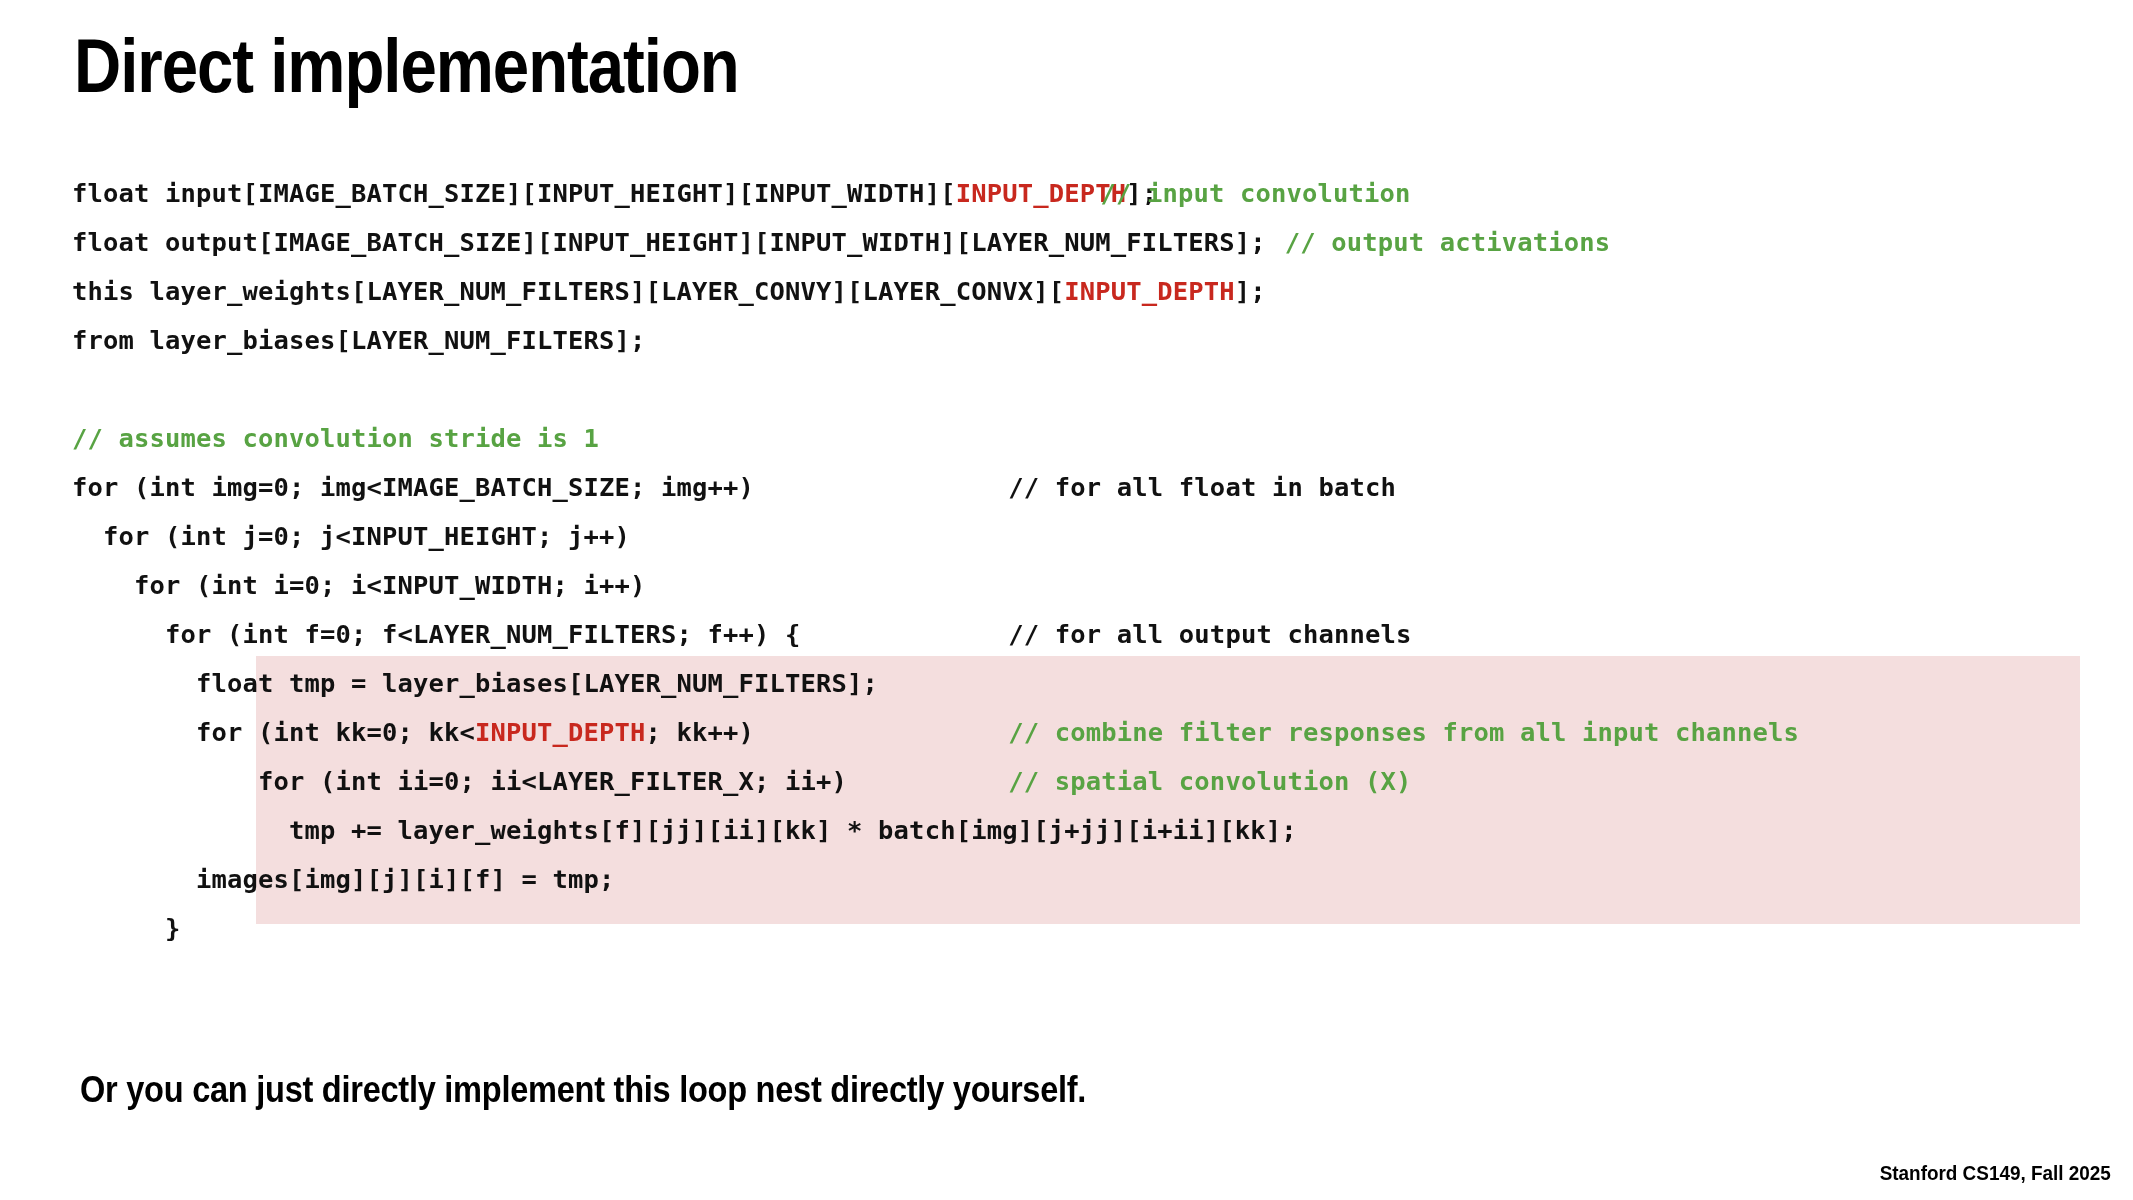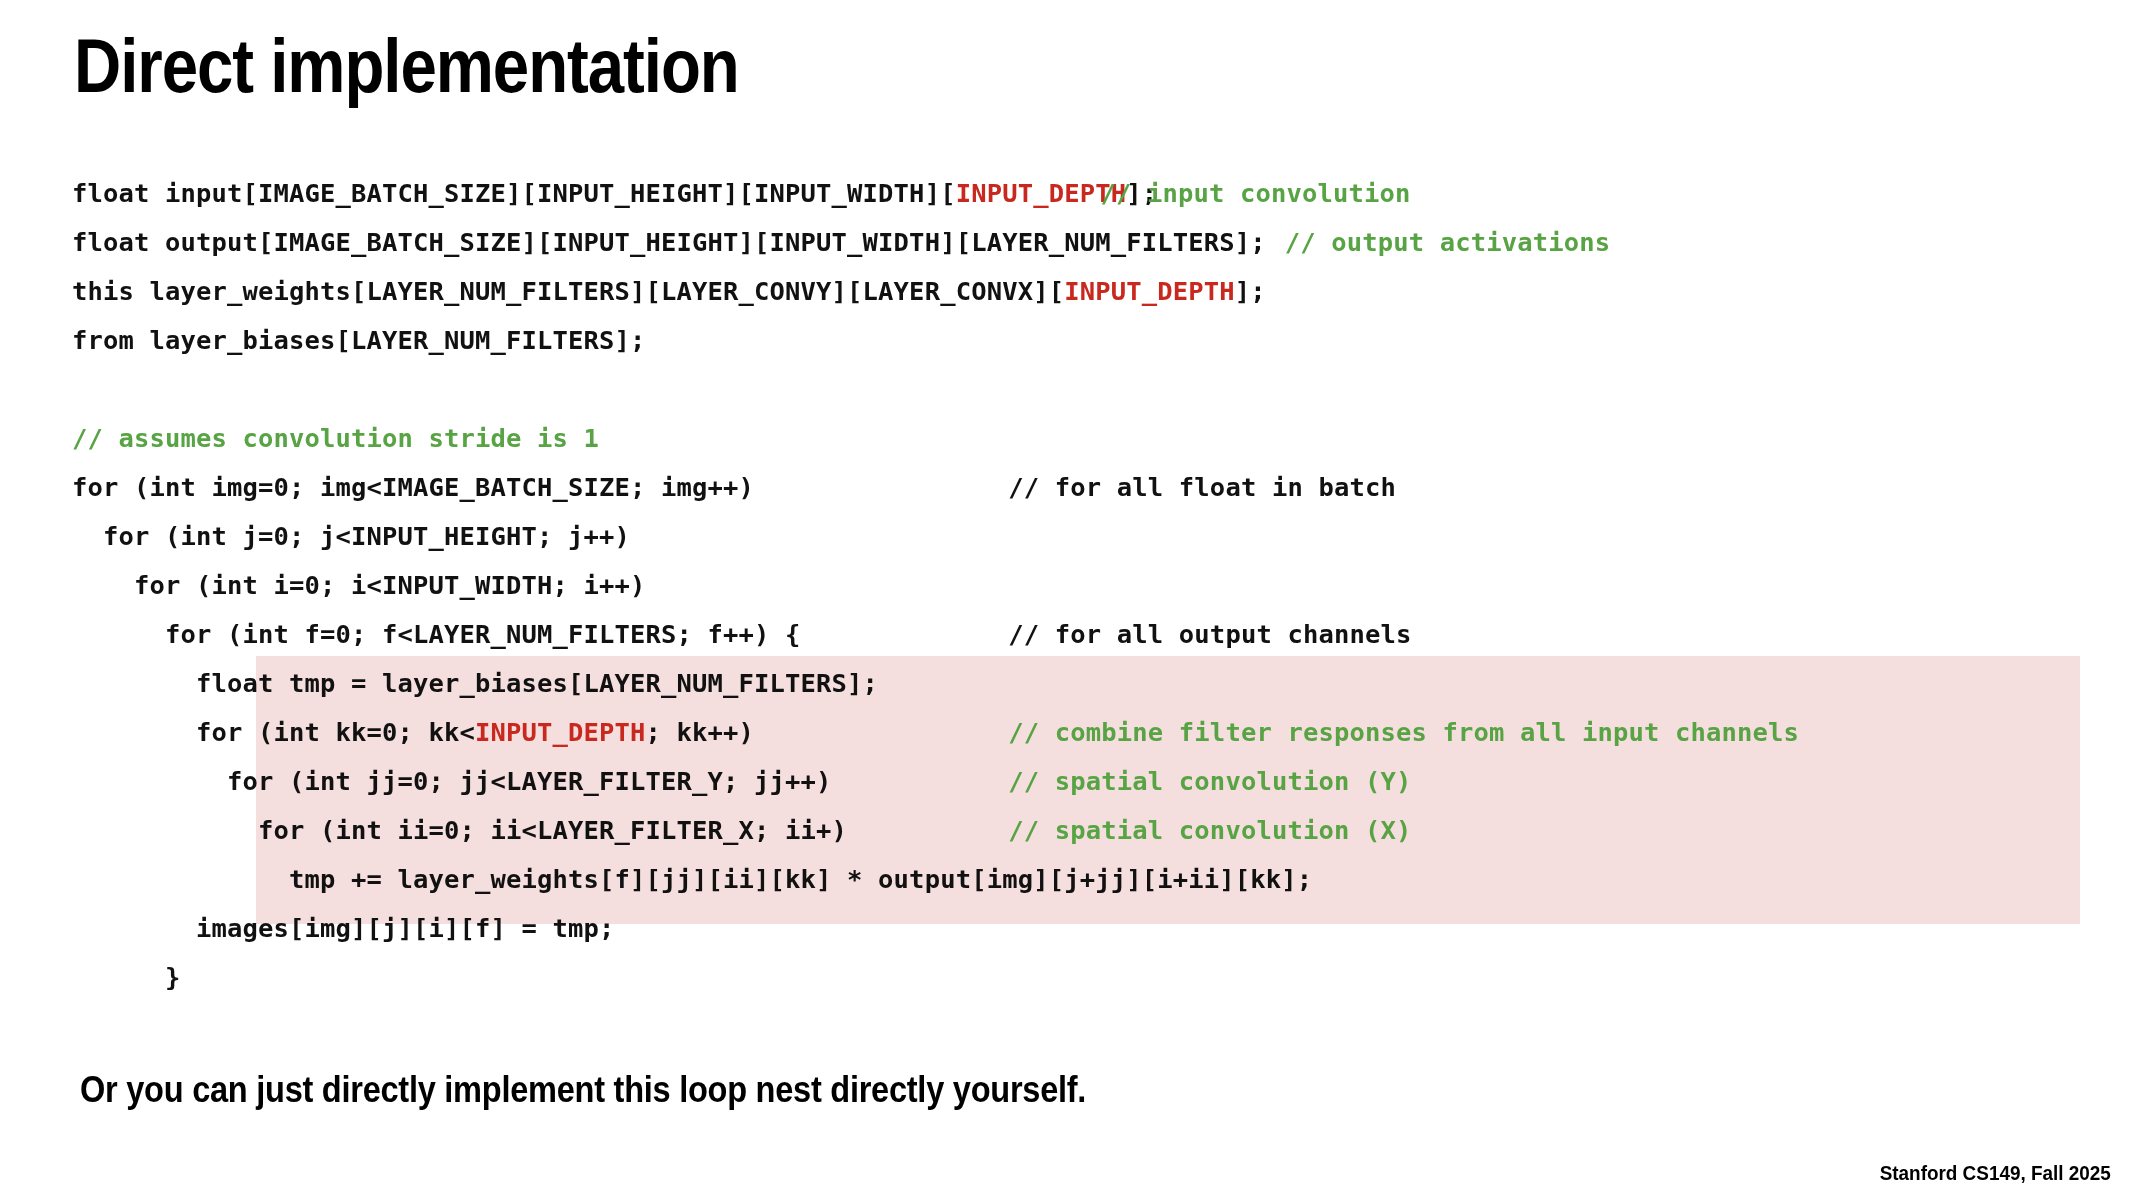--- a/index.html
+++ b/index.html
@@ -127,23 +127,22 @@
       <div class="code-line"><span class="code-main"><span class="tok-black">this layer_weights[LAYER_NUM_FILTERS][LAYER_CONVY][LAYER_CONVX][</span><span class="tok-red">INPUT_DEPTH</span><span class="tok-black">];</span></span></div>
       <div class="code-line"><span class="code-main"><span class="tok-black">from layer_biases[LAYER_NUM_FILTERS];</span></span></div>
       <div class="code-line blank"></div>
       <div class="code-line"><span class="code-main"><span class="tok-green">// assumes convolution stride is 1</span></span></div>
       <div class="code-line"><span class="code-main"><span class="tok-black">for (int img=0; img&lt;IMAGE_BATCH_SIZE; img++)</span></span><span class="code-cmt tok-black" style="left: 1008.35px;">// for all float in batch</span></div>
       <div class="code-line"><span class="code-main"><span class="tok-black">  for (int j=0; j&lt;INPUT_HEIGHT; j++)</span></span></div>
       <div class="code-line"><span class="code-main"><span class="tok-black">    for (int i=0; i&lt;INPUT_WIDTH; i++)</span></span></div>
       <div class="code-line"><span class="code-main"><span class="tok-black">      for (int f=0; f&lt;LAYER_NUM_FILTERS; f++) {</span></span><span class="code-cmt tok-black" style="left: 1008.35px;">// for all output channels</span></div>
       <div class="code-line"><span class="code-main"><span class="tok-black">        float tmp = layer_biases[LAYER_NUM_FILTERS];</span></span></div>
       <div class="code-line"><span class="code-main"><span class="tok-black">        for (int kk=0; kk&lt;</span><span class="tok-red">INPUT_DEPTH</span><span class="tok-black">; kk++)</span></span><span class="code-cmt tok-green" style="left: 1008.35px; text-align: right;">// combine filter responses from all input channels</span></div>
-      <div class="code-line"><span class="code-main"><span class="tok-black">          for (int jj=0; jj&lt;LAYER_FILTER_Y; jj++)</span></span><span class="code-cmt tok-green" style="left: 1008.35px;">// spatial convolution (Y)</span></div>
       <div class="code-line"><span class="code-main"><span class="tok-black">            for (int ii=0; ii&lt;LAYER_FILTER_X; ii+)</span></span><span class="code-cmt tok-green" style="left: 1008.35px;">// spatial convolution (X)</span></div>
-      <div class="code-line"><span class="code-main"><span class="tok-black">              tmp += layer_weights[f][jj][ii][kk] * output[img][j+jj][i+ii][kk];</span></span></div>
+      <div class="code-line"><span class="code-main"><span class="tok-black">              tmp += layer_weights[f][jj][ii][kk] * batch[img][j+jj][i+ii][kk];</span></span></div>
       <div class="code-line"><span class="code-main"><span class="tok-black">        images[img][j][i][f] = tmp;</span></span></div>
       <div class="code-line"><span class="code-main"><span class="tok-black">      }</span></span></div>
     </div>
 </div>
 
 <div class="caption">Or you can just directly implement this loop nest directly yourself.</div>
 
 <div class="footer">Stanford CS149, Fall 2025</div>
 
 </body></html>

